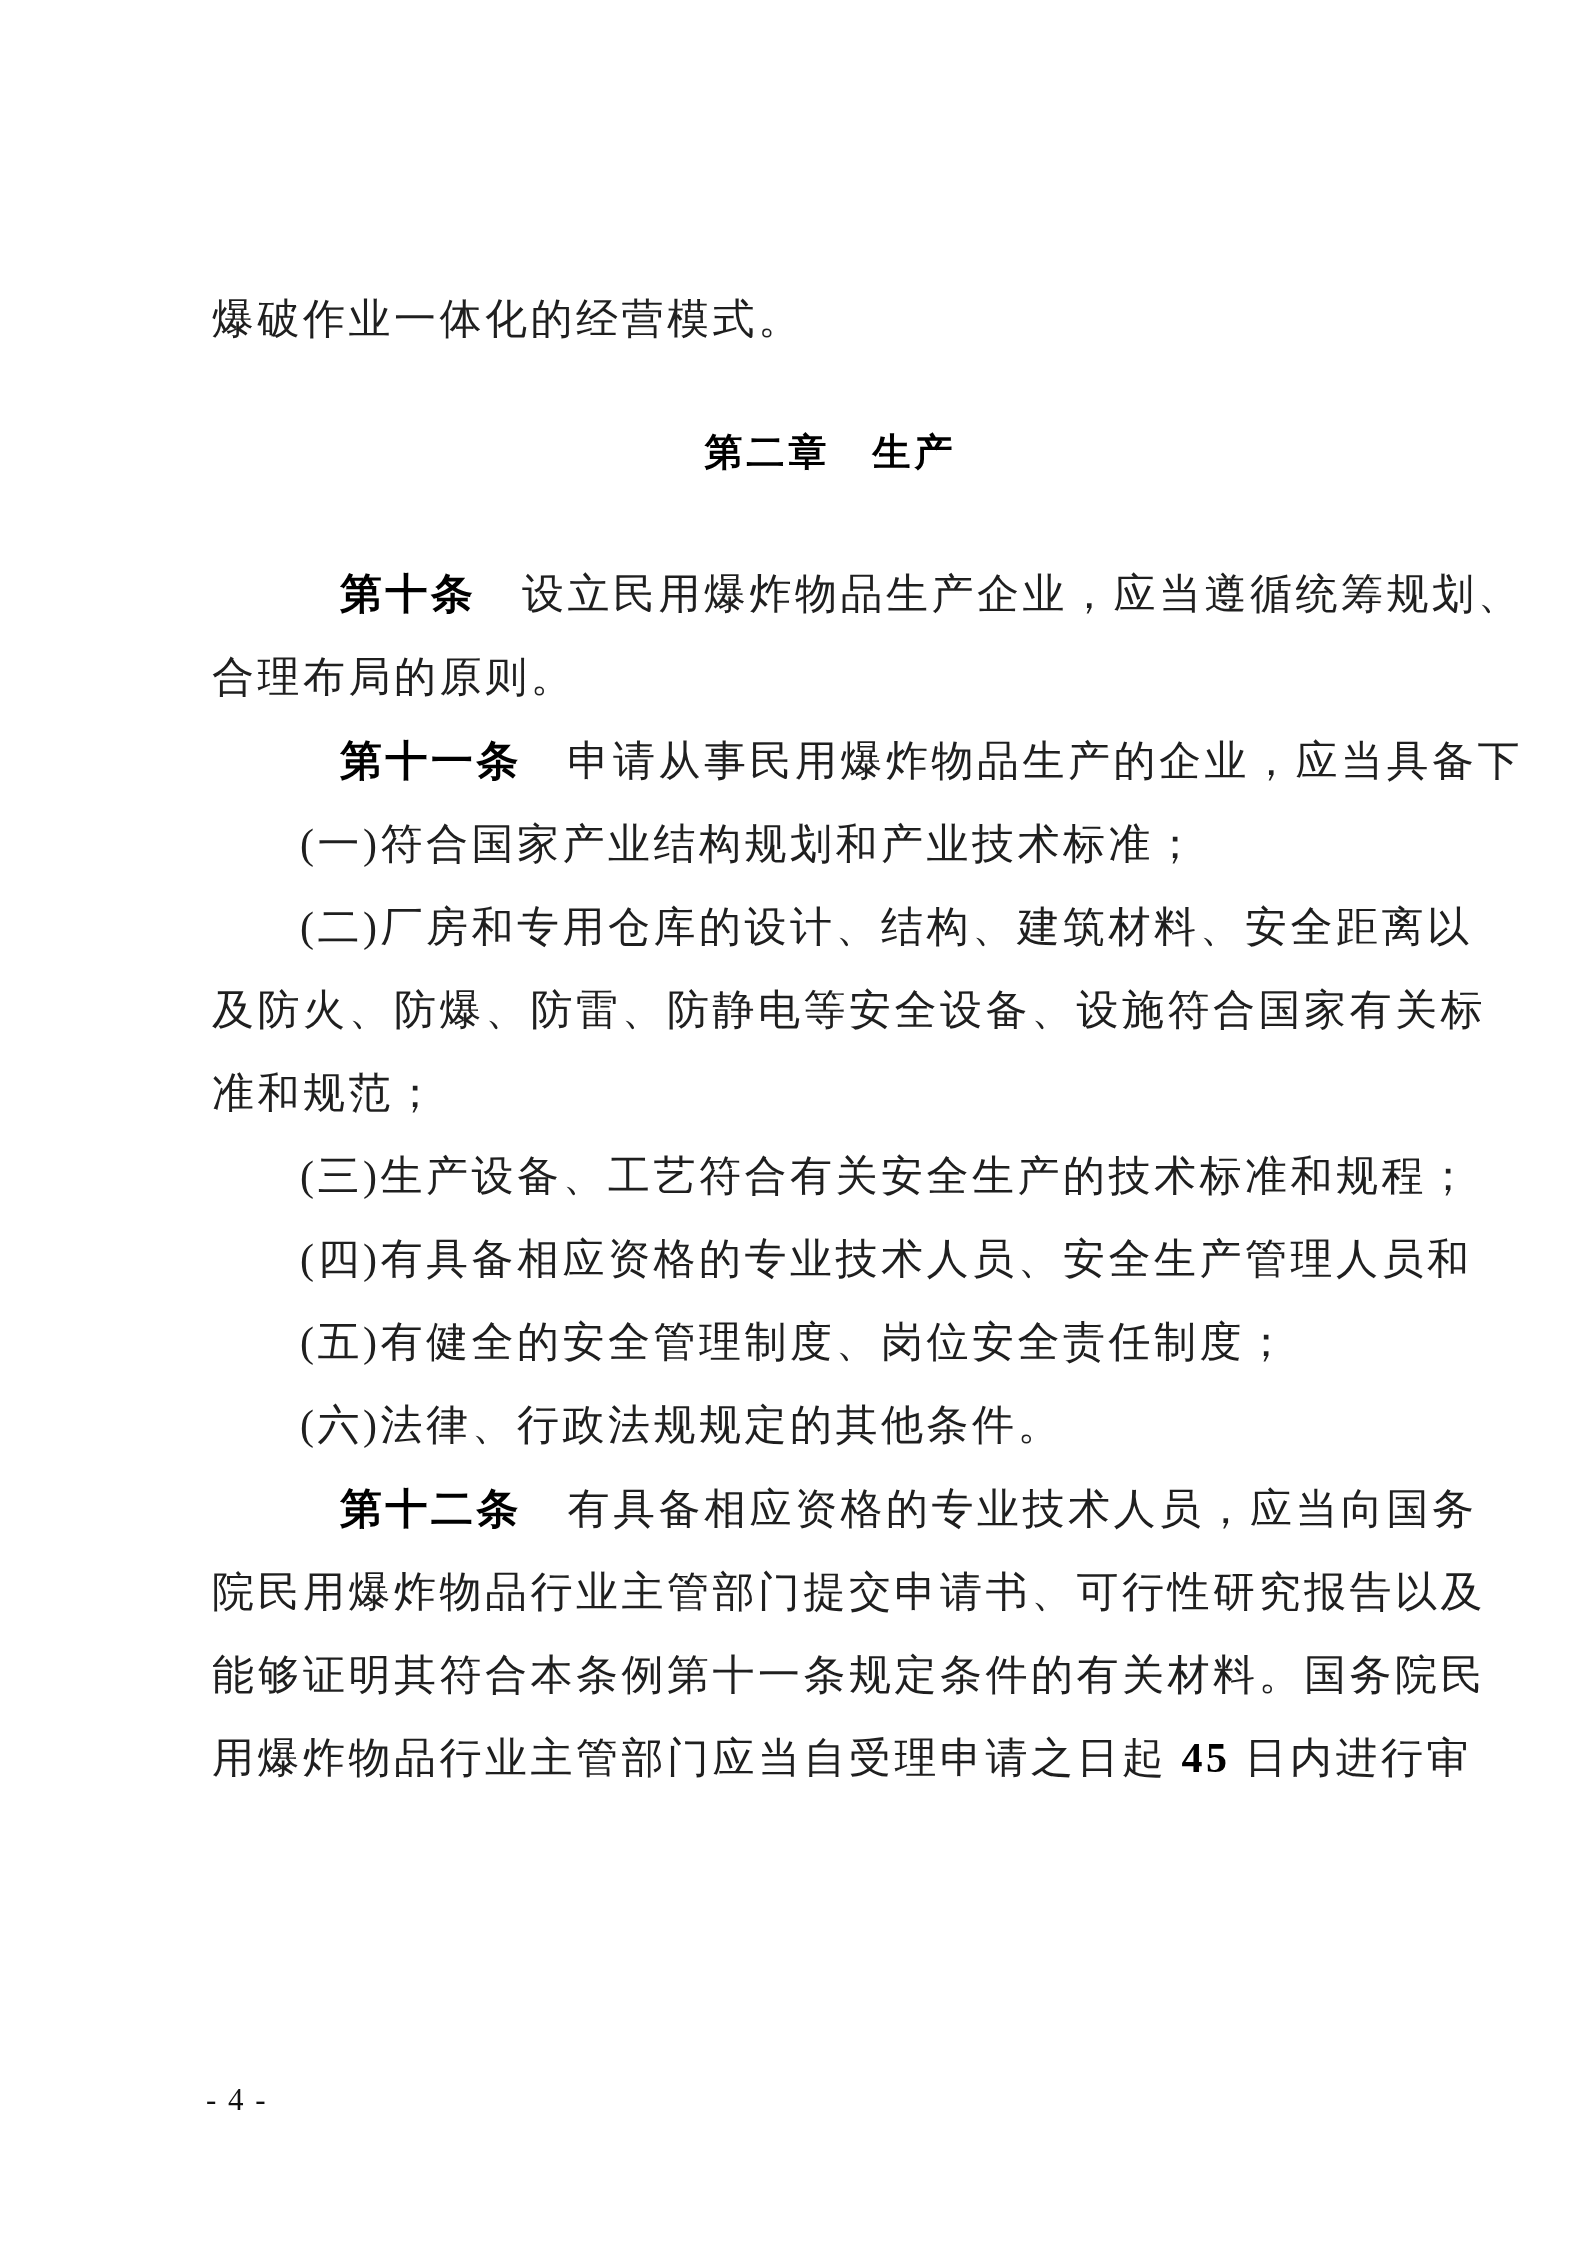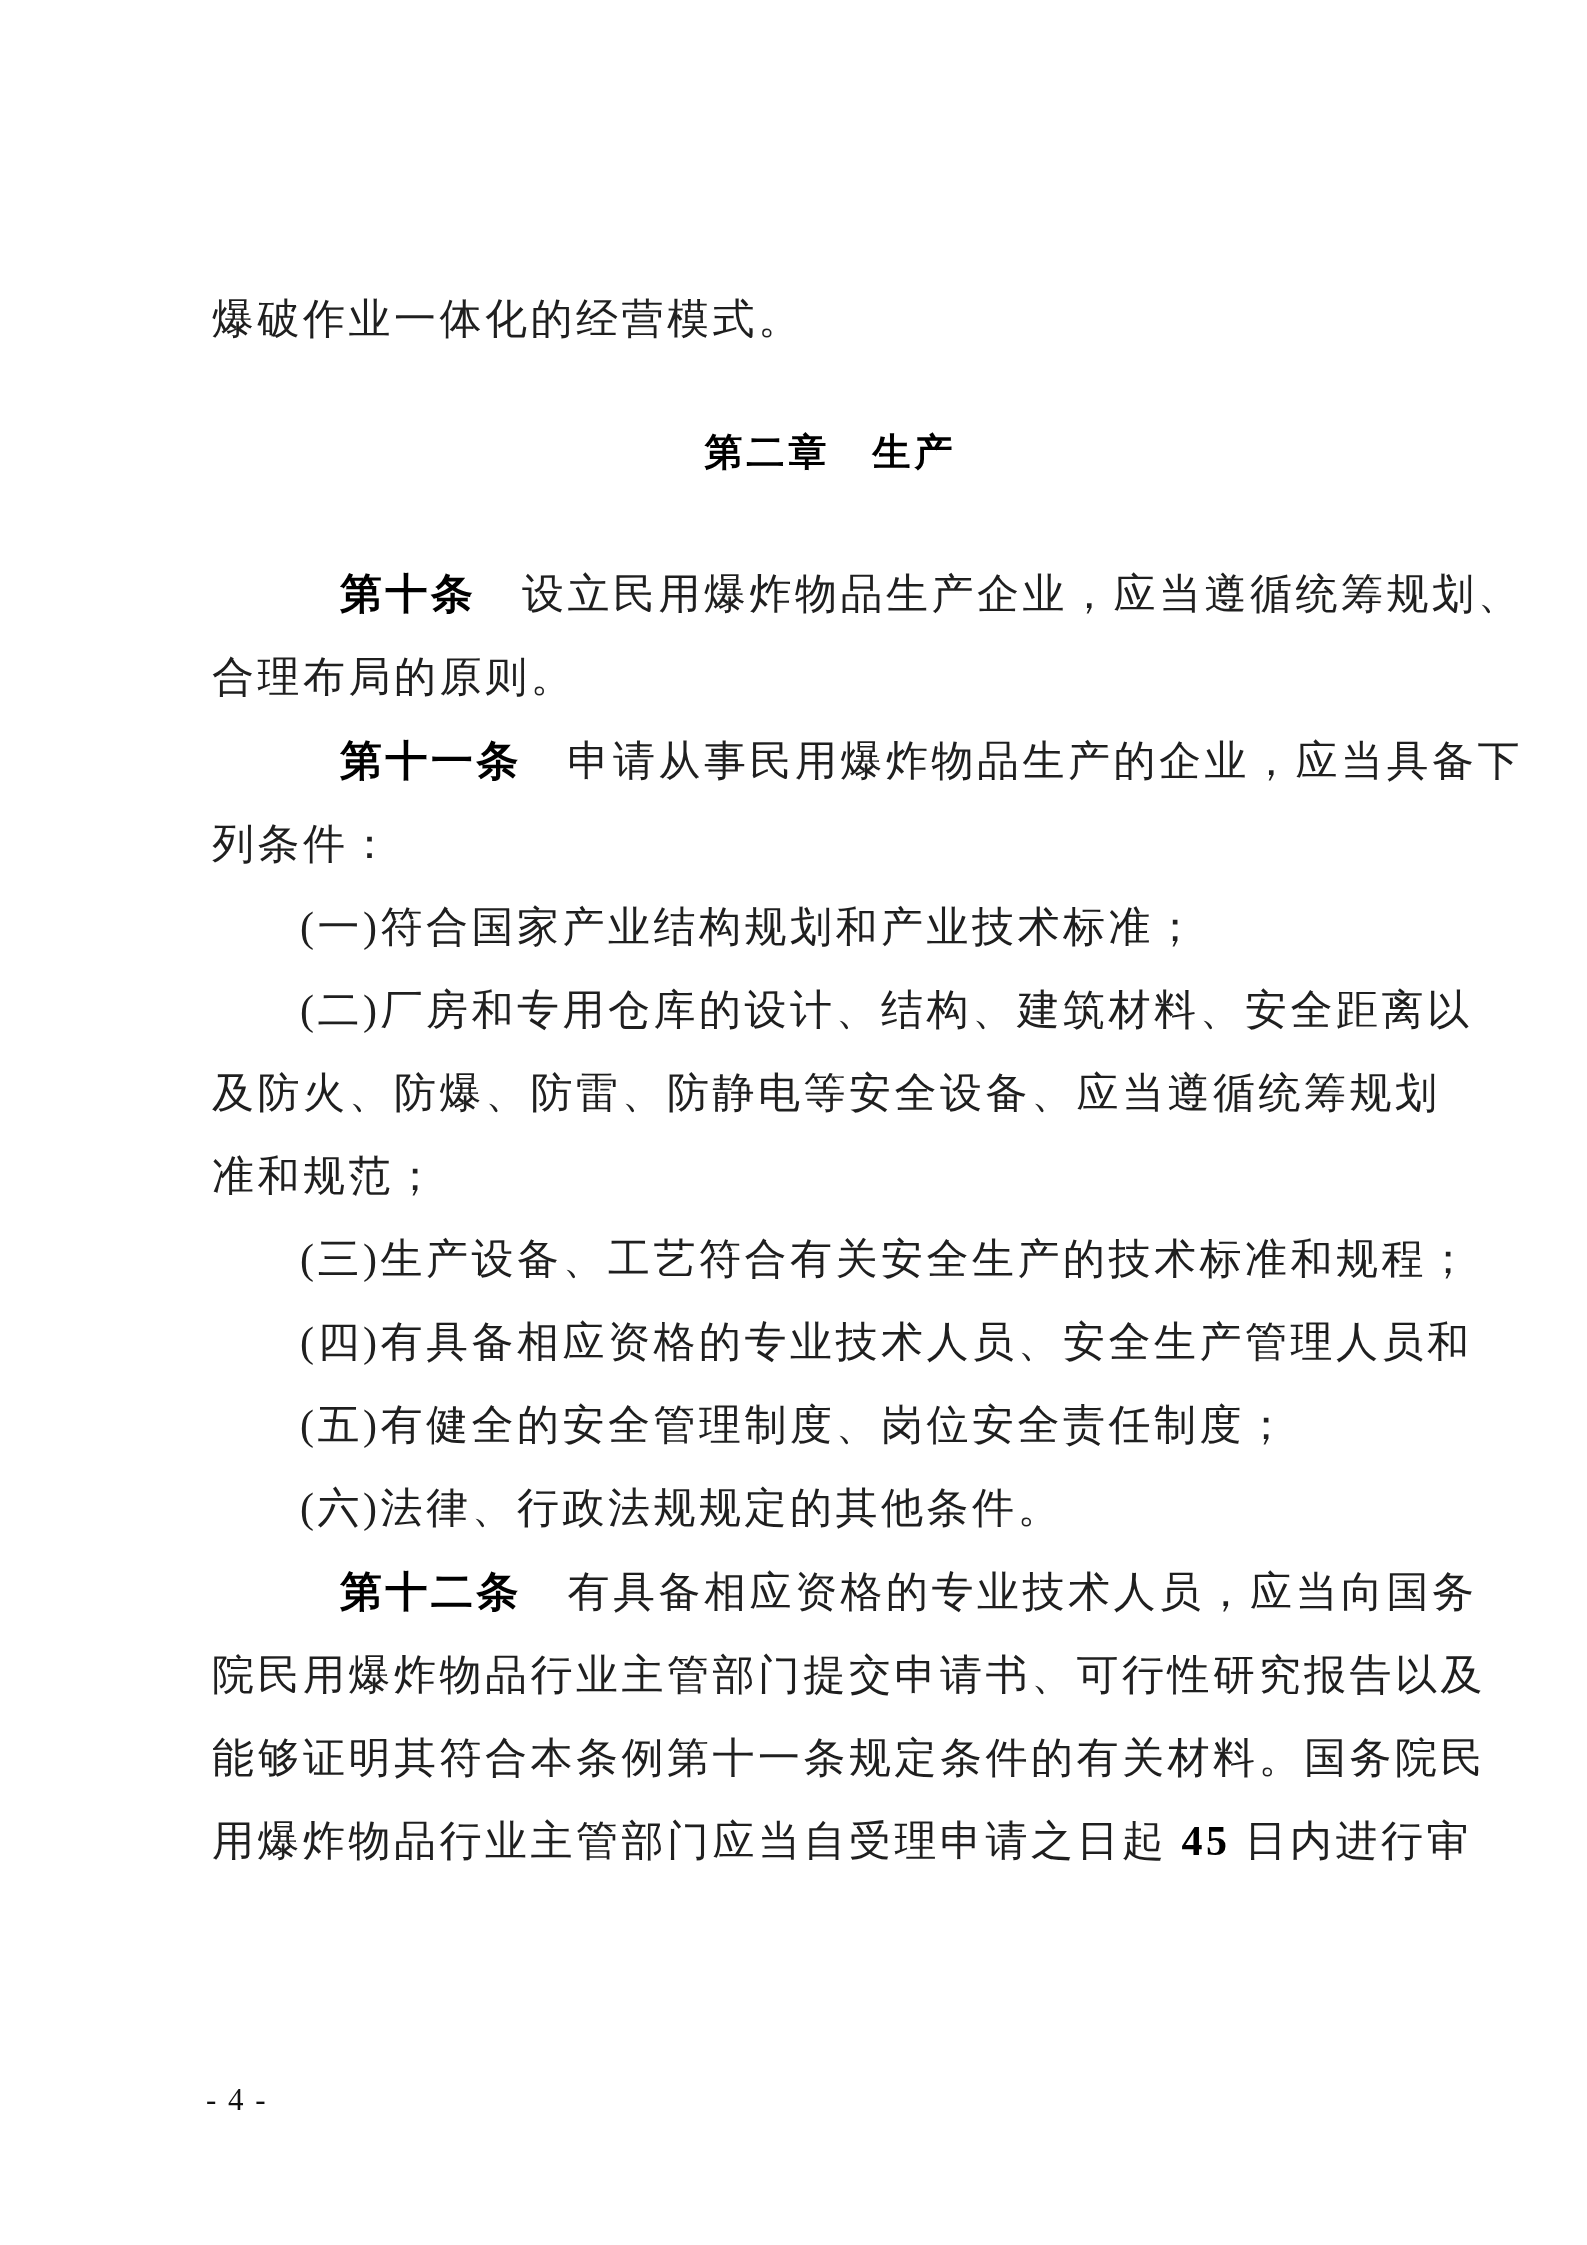--- a/index.html
+++ b/index.html
@@ -78,24 +78,23 @@
 
     <h2 class="chapter">第二章　生产</h2>
 
     <div>
       <p class="line indent"><span class="article-label">第十条</span><span>　设立民用爆炸物品生产企业，应当遵循统筹规划、</span></p>
       <p class="line">合理布局的原则。</p>
     </div>
 
     <div>
       <p class="line indent"><span class="article-label">第十一条</span><span>　申请从事民用爆炸物品生产的企业，应当具备下</span></p>
-      <p class="line">列条件：</p>
       <p class="line indent">(一)符合国家产业结构规划和产业技术标准；</p>
       <p class="line indent">(二)厂房和专用仓库的设计、结构、建筑材料、安全距离以</p>
-      <p class="line">及防火、防爆、防雷、防静电等安全设备、应当遵循统筹规划</p>
+      <p class="line">及防火、防爆、防雷、防静电等安全设备、设施符合国家有关标</p>
       <p class="line">准和规范；</p>
       <p class="line indent">(三)生产设备、工艺符合有关安全生产的技术标准和规程；</p>
       <p class="line indent">(四)有具备相应资格的专业技术人员、安全生产管理人员和</p>
       <p class="line indent">(五)有健全的安全管理制度、岗位安全责任制度；</p>
       <p class="line indent">(六)法律、行政法规规定的其他条件。</p>
     </div>
 
     <div>
       <p class="line indent"><span class="article-label">第十二条</span><span>　有具备相应资格的专业技术人员，应当向国务</span></p>
       <p class="line">院民用爆炸物品行业主管部门提交申请书、可行性研究报告以及</p>

